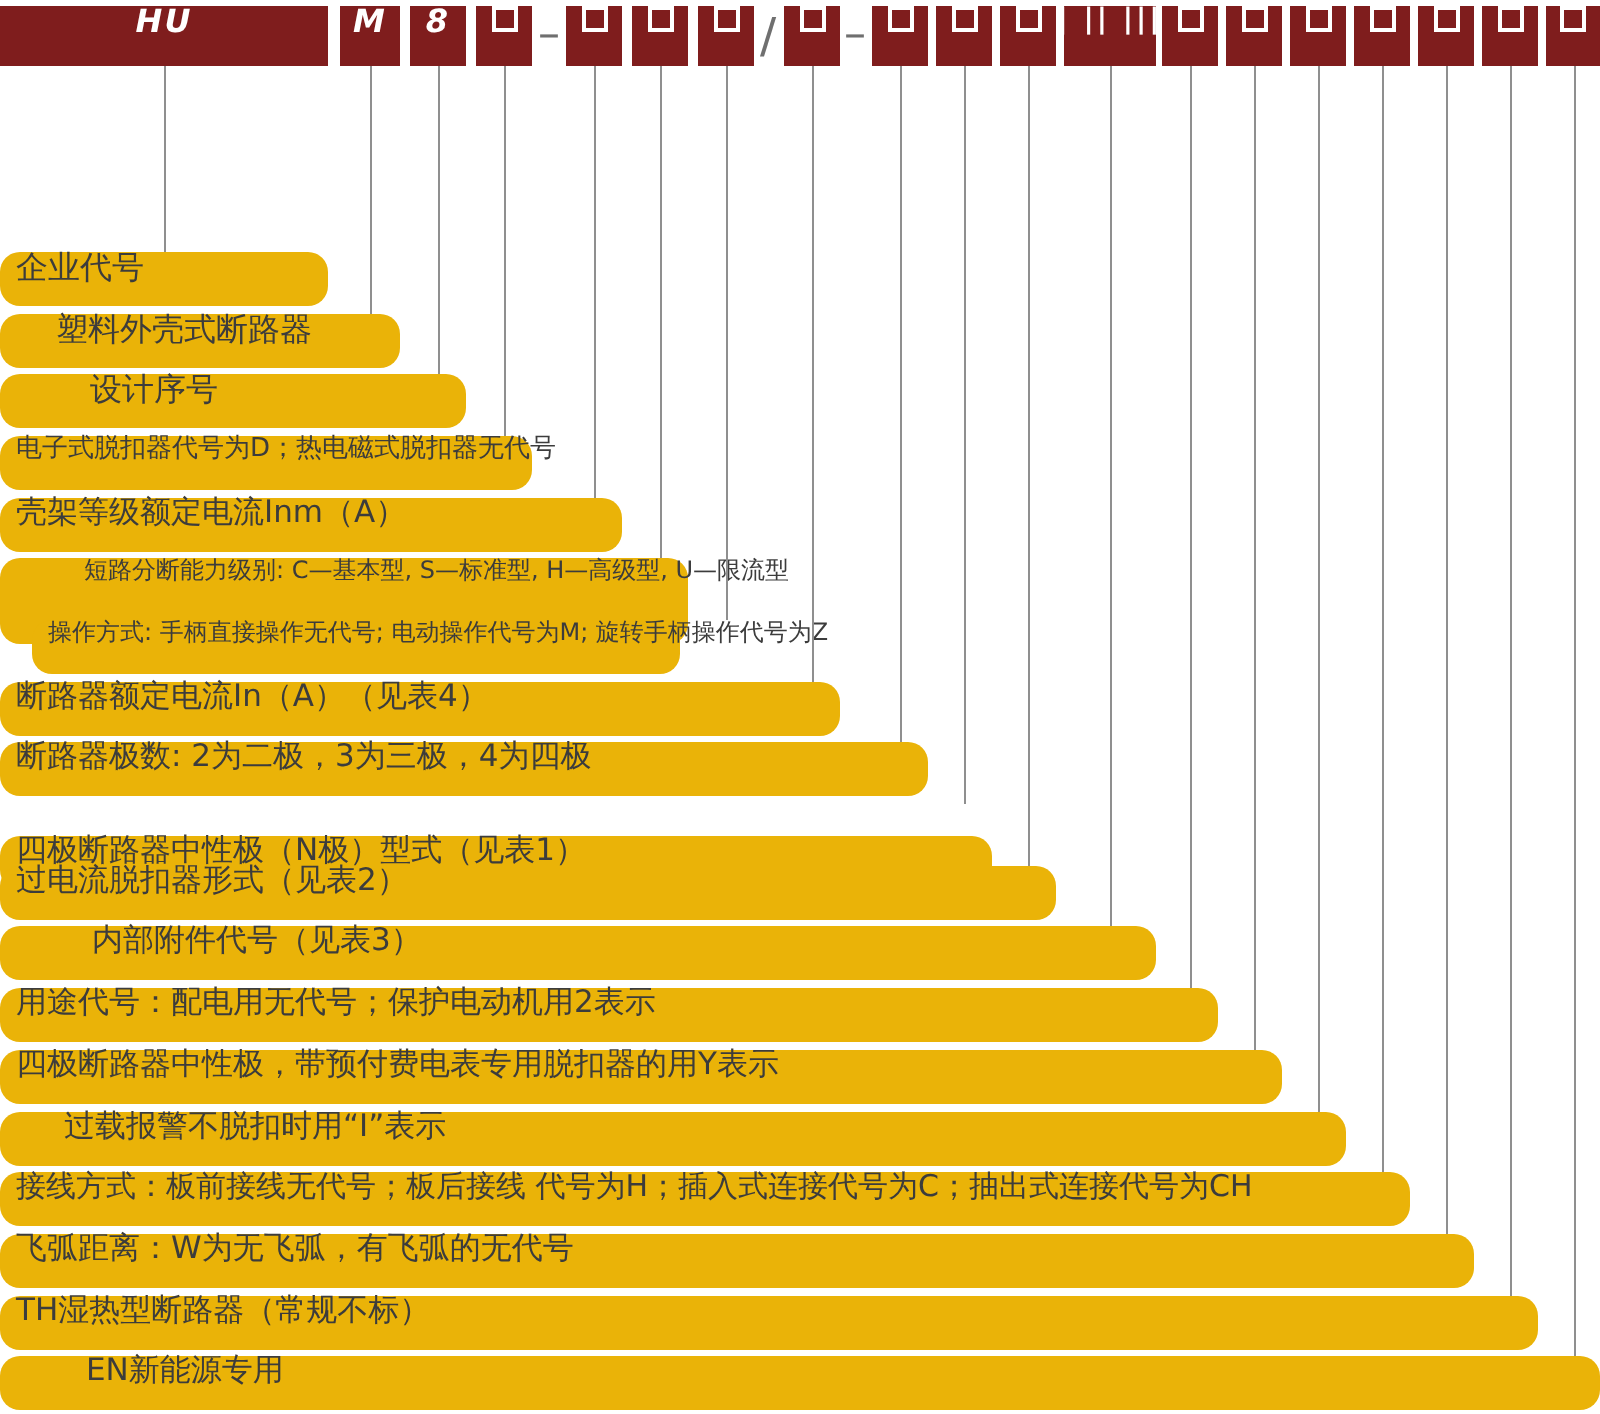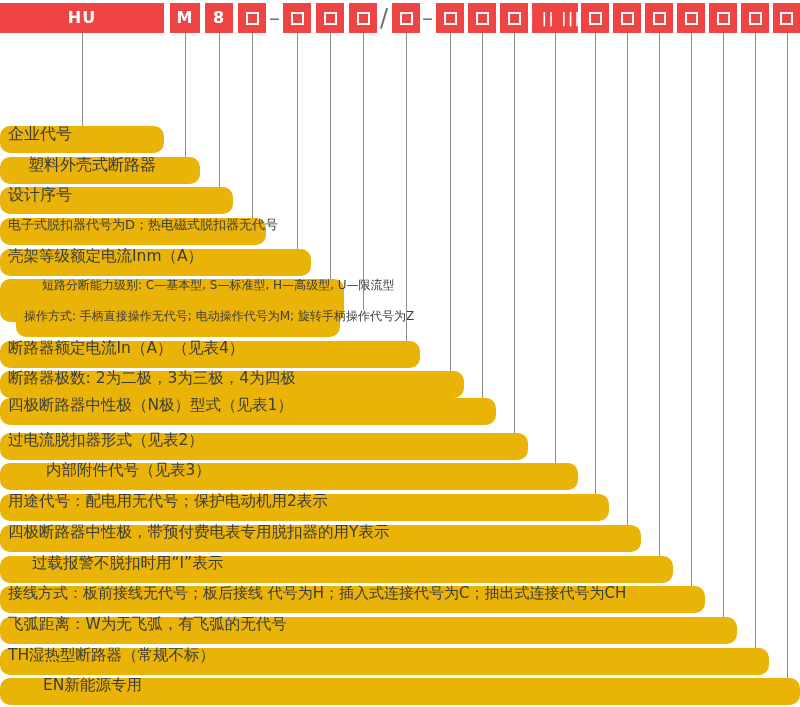--- a/index.html
+++ b/index.html
@@ -5,23 +5,24 @@
   html,body{margin:0;padding:0;background:#ffffff;}
   #stage{
     position:relative;
     width:800px;height:707px;
     background:#ffffff;
     overflow:hidden;
     font-family:"DejaVu Sans","Liberation Sans",sans-serif;
   }
   .box{
     position:absolute;
-    background:#ef4444;
-    display:flex;align-items:center;justify-content:center;
+    background:#7f1d1d;
+    display:flex;justify-content:center;
     box-sizing:border-box;
+    font-style:italic;
   }
   .box-code{
     color:#ffffff;
     font-weight:700;
     font-size:16px;
     letter-spacing:1px;
     line-height:1;
   }
   .square{
     width:13px;height:13px;
@@ -77,21 +78,21 @@
       <span class="box-code">M</span>
     </div>
     <div class="vline" style="left: 185px; top: 33px; height: 124px;"></div>
     <div class="rowbar" style="left: 0px; top: 157px; width: 200px; height: 27px; padding-left: 20px;">
       <span class="rowlab" style="font-size: 16px;">塑料外壳式断路器</span>
     </div>
     <div class="box" style="left: 205px; top: 3px; width: 28px; height: 30px;">
       <span class="box-code">8</span>
     </div>
     <div class="vline" style="left: 219px; top: 33px; height: 154px;"></div>
-    <div class="rowbar" style="left: 0px; top: 187px; width: 233px; height: 27px;">
+    <div class="rowbar" style="left: 0px; top: 187px; width: 233px; height: 27px; padding-left: 37px;">
       <span class="rowlab" style="font-size: 16px;">设计序号</span>
     </div>
     <div class="box" style="left: 238px; top: 3px; width: 28px; height: 30px;">
       <span class="square"></span>
     </div>
     <div class="vline" style="left: 252px; top: 33px; height: 185px;"></div>
     <div class="rowbar" style="left: 0px; top: 218px; width: 266px; height: 27px;">
       <span class="rowlab" style="font-size: 13px;">电子式脱扣器代号为D；热电磁式脱扣器无代号</span>
     </div>
     <div class="box" style="left: 283px; top: 3px; width: 28px; height: 30px;">
@@ -126,21 +127,21 @@
       <span class="square"></span>
     </div>
     <div class="vline" style="left: 450px; top: 33px; height: 338px;"></div>
     <div class="rowbar" style="left: 0px; top: 371px; width: 464px; height: 27px;">
       <span class="rowlab" style="font-size: 15.5px;">断路器极数: 2为二极，3为三极，4为四极</span>
     </div>
     <div class="box" style="left: 468px; top: 3px; width: 28px; height: 30px;">
       <span class="square"></span>
     </div>
     <div class="vline" style="left: 482px; top: 33px; height: 369px;"></div>
-    <div class="rowbar" style="left: 0px; top: 398px; width: 496px; height: 27px;">
+    <div class="rowbar" style="left: 0px; top: 418px; width: 496px; height: 27px;">
       <span class="rowlab" style="font-size: 15.5px;">四极断路器中性极（N极）型式（见表1）</span>
     </div>
     <div class="box" style="left: 500px; top: 3px; width: 28px; height: 30px;">
       <span class="square"></span>
     </div>
     <div class="vline" style="left: 514px; top: 33px; height: 400px;"></div>
     <div class="rowbar" style="left: 0px; top: 433px; width: 528px; height: 27px;">
       <span class="rowlab" style="font-size: 15.5px;">过电流脱扣器形式（见表2）</span>
     </div>
     <div class="box" style="left: 532px; top: 3px; width: 46px; height: 30px;">

